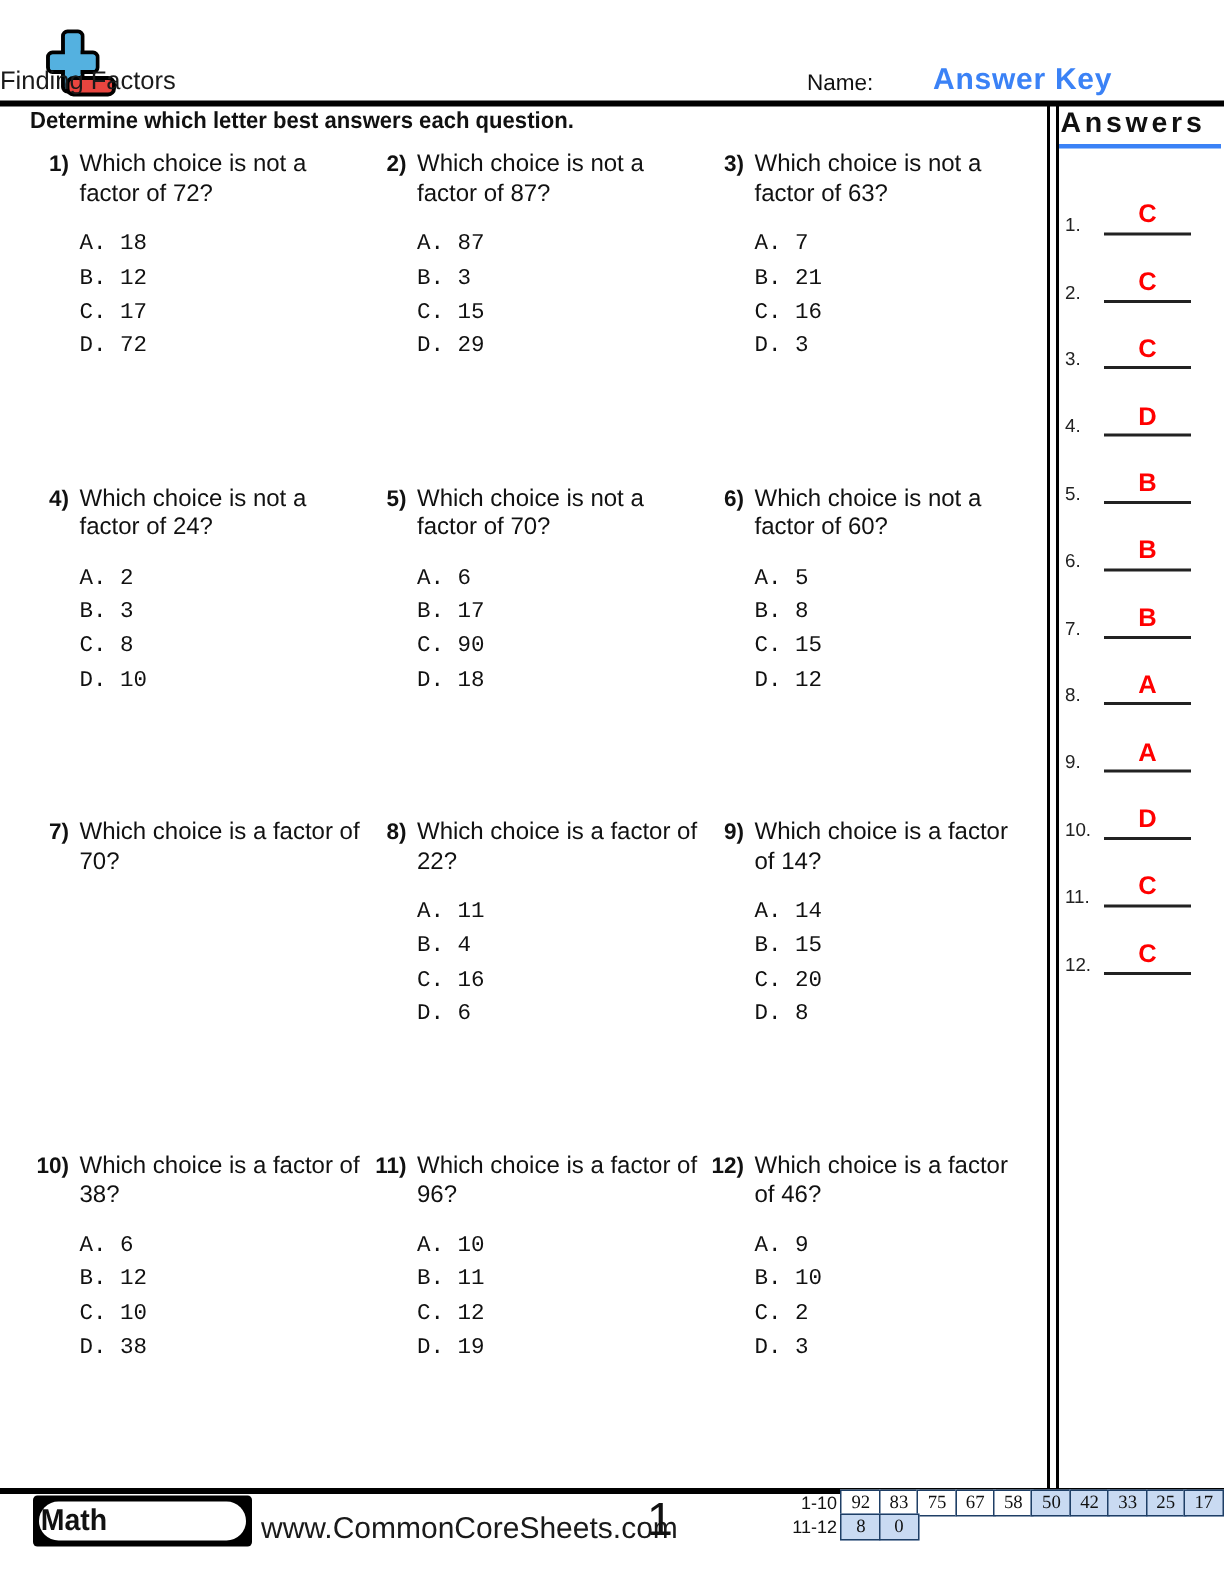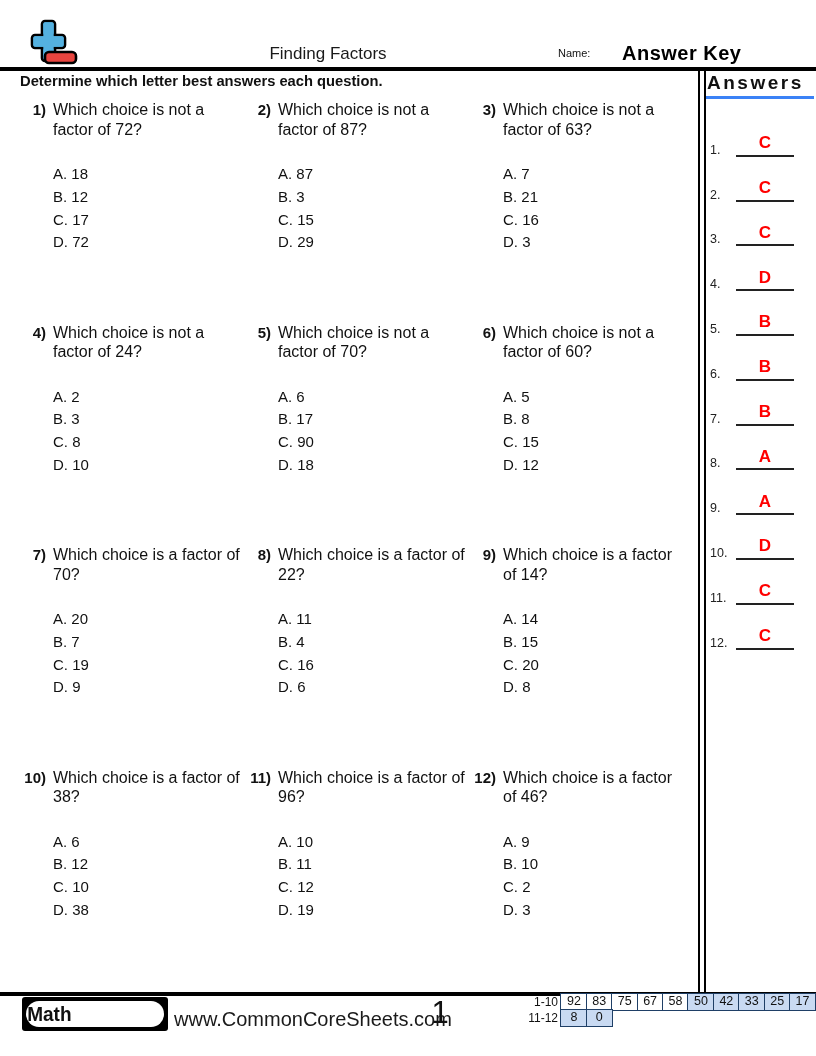--- a/index.html
+++ b/index.html
@@ -2,23 +2,23 @@
 <html><head>
 <meta charset="utf-8">
 <style>
   * { margin:0; padding:0; box-sizing:border-box; }
   html,body { background:#ffffff; }
   body { font-family:"Liberation Sans", sans-serif; color:#111; }
   .page { position:relative; width:816px; height:1056px; background:#fff; overflow:hidden; }
 
   
   .logo { position:absolute; left:28px; top:16px; }
-  .page-title { position:absolute; top:44px; left:0; width:656px; text-align:center;
+  .page-title { position:absolute; top:44px; left:0; width:656px; text-align:left;
                 font-size:17px; color:#1a1a1a; }
-  .name-label { position:absolute; top:47px; left:558px; font-size:11px; }
+  .name-label { position:absolute; top:47px; left:538px; font-size:15px; }
   .name-value { position:absolute; top:42px; left:622px; font-size:20px; font-weight:bold;
                 letter-spacing:0.5px; }
   .header-rule { position:absolute; top:67px; left:0; width:816px; height:3.5px; background:#000; }
   .instruction { position:absolute; top:72px; left:20px; font-size:15.5px; font-weight:bold;
                  transform:scaleX(0.95); transform-origin:0 50%; white-space:nowrap; }
 
   
   .divider { position:absolute; left:698px; top:70px; width:8px; height:923px;
              border-left:2.5px solid #000; border-right:2.5px solid #000; }
   .answers { position:absolute; left:706px; top:71px; width:108px; }
@@ -32,60 +32,60 @@
               padding-bottom:2px; }
 
   
   .questions { position:absolute; left:20px; top:100px; width:680px;
                display:grid; grid-template-columns:225px 225px 228px; grid-auto-rows:222.5px; }
   .q { display:flex; }
   .q-num { width:26px; text-align:right; font-weight:bold; font-size:15px; line-height:19.5px;
            flex:none; }
   .q-body { margin-left:7px; }
   .q-line { display:block; font-size:16px; line-height:19.5px; white-space:nowrap; }
-  .choices { margin-top:24px; }
+  .choices { margin-top:13px;font-family:Liberation Mono, monospace; }
   .choice { font-size:15px; line-height:22.8px; white-space:nowrap; }
 
   
   .footer-rule { position:absolute; top:992px; left:0; width:816px; height:3.5px; background:#000; }
   .subject-badge { position:absolute; left:22px; top:997px; width:146px; height:34px;
                    background:#000; border-radius:3px; }
   .subject-pill { position:absolute; left:4px; top:4px; right:4px; bottom:4px; background:#fff;
                   border-radius:15px; display:flex; align-items:center; }
   .subject-label { font-weight:bold; font-size:20px; transform:scaleX(0.95); }
   .website { position:absolute; left:174px; top:1008px; font-size:20px; color:#1a1a1a; }
   .page-number { position:absolute; left:400px; top:995px; width:80px; text-align:center;
                  font-size:31px; font-weight:400; }
   .score { position:absolute; left:526px; top:992.5px; }
   .score-row { display:flex; }
   .score-row + .score-row { margin-top:-1.6px; }
   .score-label { width:36px; text-align:right; padding-right:4px; font-size:12px;
                  line-height:18px; color:#111; }
   .score-cell { width:27px; height:18px; border:1.6px solid #1f3f66; background:#fff;
                 font-size:12.5px; text-align:center; line-height:14.5px; color:#111;
-                margin-left:-1.6px; }
+                margin-left:-1.6px;font-family:Liberation Serif, serif; }
   .score-cell:first-of-type { margin-left:0; }
   .score-cell.hl { background:#c9daf2; }
 </style>
 </head>
 <body>
 
 <div class="page">
 
   <svg class="logo" width="52" height="50" viewBox="0 0 52 50">
     <rect x="14" y="5" width="13" height="40" rx="3" fill="#54b1e0" stroke="#000" stroke-width="2.6"></rect>
     <rect x="4" y="19" width="33" height="13" rx="3" fill="#54b1e0" stroke="#000" stroke-width="2.6"></rect>
     <rect x="15.3" y="6.3" width="10.4" height="37.4" rx="2" fill="#54b1e0"></rect>
     <rect x="5.3" y="20.3" width="30.4" height="10.4" rx="2" fill="#54b1e0"></rect>
     <rect x="17" y="36" width="31" height="11" rx="4" fill="#e8453f" stroke="#000" stroke-width="2.6"></rect>
   </svg>
 
   <div class="page-title">Finding Factors</div>
   <div class="name-label">Name:</div>
-  <div class="name-value" style="color:#000000">Answer Key</div>
+  <div class="name-value" style="color:#3b82f6">Answer Key</div>
   <div class="header-rule"></div>
   <div class="instruction">Determine which letter best answers each question.</div>
 
   <div class="questions">
 
     <div class="q">
       <div class="q-num">1)</div>
       <div class="q-body">
         <span class="q-line">Which choice is not a</span>
         <span class="q-line">factor of 72?</span>
@@ -166,26 +166,20 @@
           <div class="choice">D. 12</div>
         </div>
       </div>
     </div>
 
     <div class="q">
       <div class="q-num">7)</div>
       <div class="q-body">
         <span class="q-line">Which choice is a factor of</span>
         <span class="q-line">70?</span>
-        <div class="choices">
-          <div class="choice">A. 20</div>
-          <div class="choice">B. 7</div>
-          <div class="choice">C. 19</div>
-          <div class="choice">D. 9</div>
-        </div>
       </div>
     </div>
 
     <div class="q">
       <div class="q-num">8)</div>
       <div class="q-body">
         <span class="q-line">Which choice is a factor of</span>
         <span class="q-line">22?</span>
         <div class="choices">
           <div class="choice">A. 11</div>

